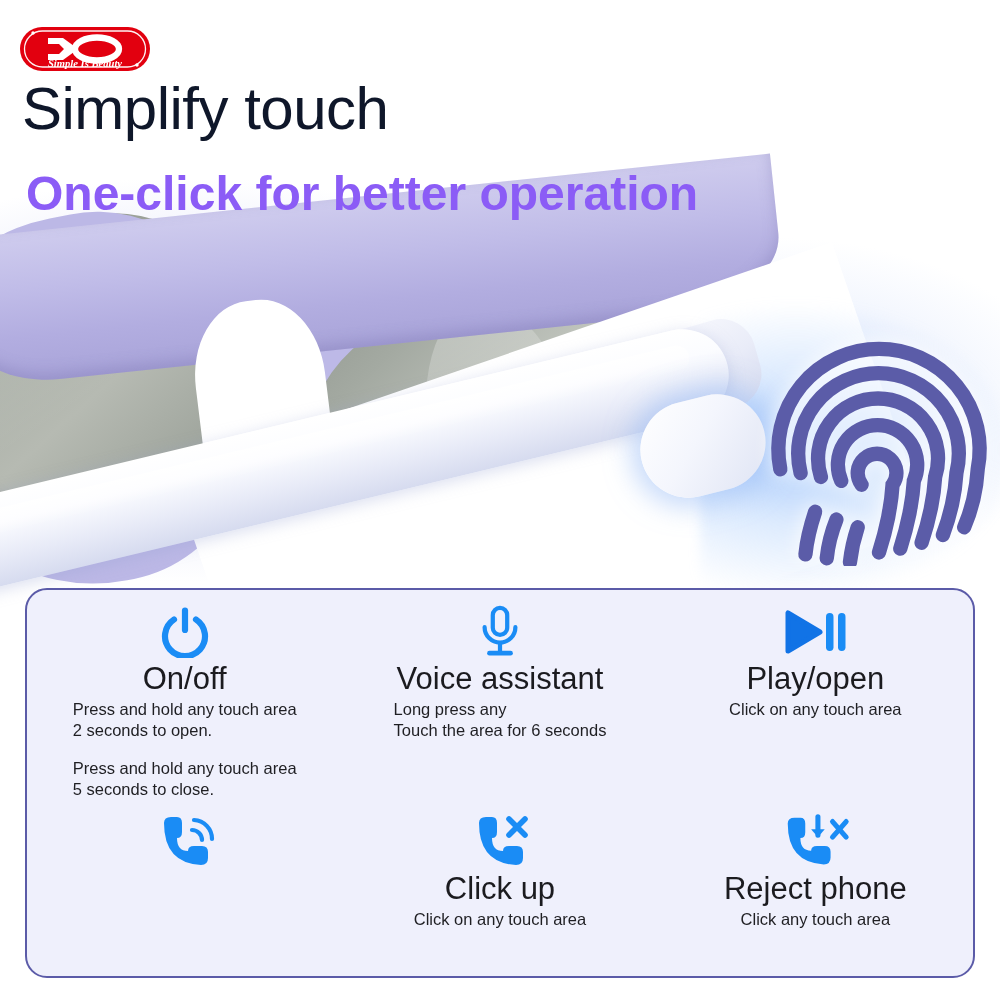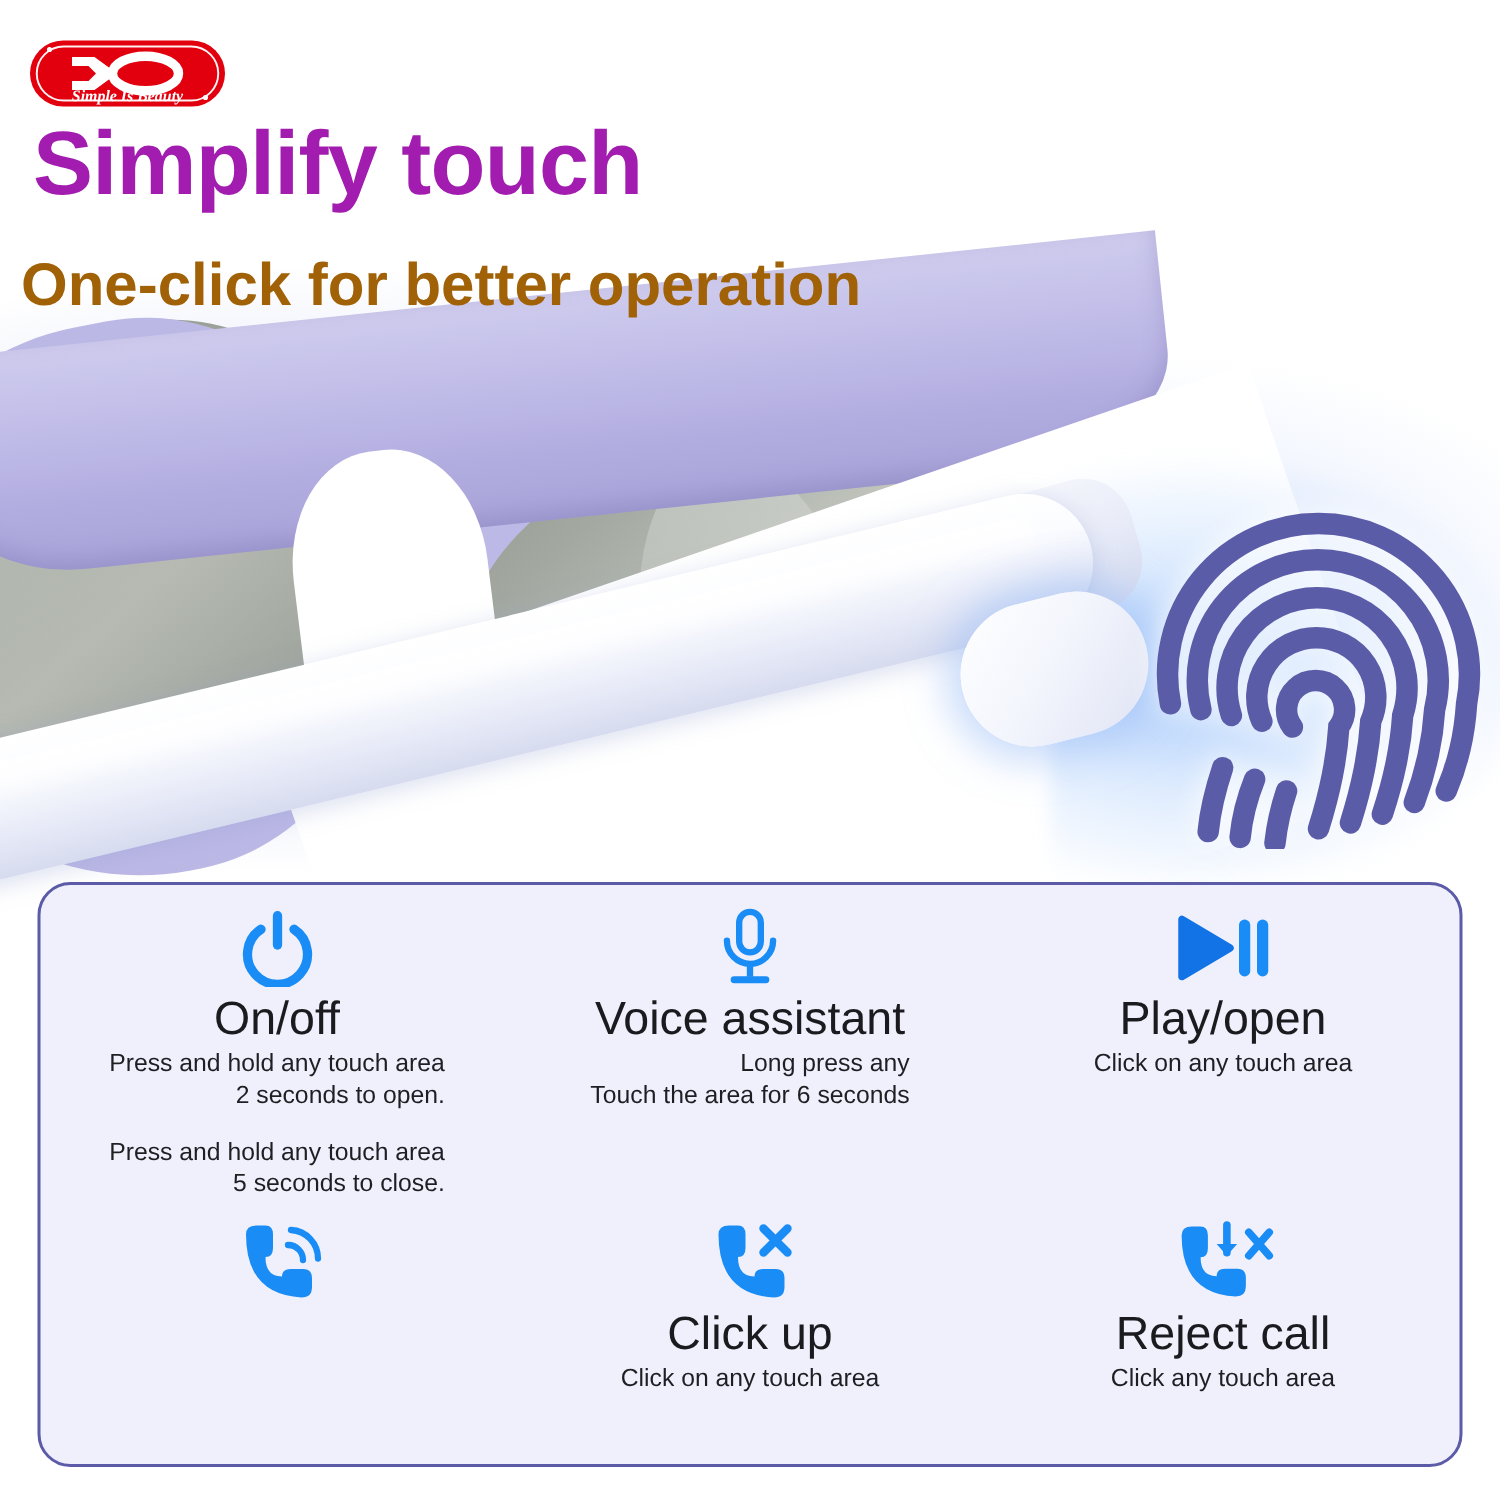--- a/index.html
+++ b/index.html
@@ -207,32 +207,32 @@
     position: absolute;
     left: 18px; top: 22px;
     width: 134px; height: 54px;
   }
   .logo svg { display: block; }
 
   .title {
     position: absolute;
     left: 22px; top: 79px;
     font-size: 60px;
-    font-weight: bold;
-    color: #a21caf;
+    font-weight: normal;
+    color: #0f172a;
     letter-spacing: -0.5px;
     line-height: 1;
     white-space: nowrap;
   }
   .subtitle {
     position: absolute;
-    left: 14px; top: 170px;
-    font-size: 40px;
+    left: 26px; top: 170px;
+    font-size: 48px;
     font-weight: bold;
-    color: #a16207;
+    color: #8b5cf6;
     line-height: 1;
     white-space: nowrap;
   }
 
   
   .panel {
     position: absolute;
     left: 25px; top: 588px;
     width: 950px;
     height: 390px;
@@ -242,21 +242,21 @@
     border-radius: 22px;
     display: grid;
     grid-template-columns: repeat(3, 1fr);
     grid-template-rows: 218px 172px;
   }
   .cell {
     position: relative;
     display: flex;
     flex-direction: column;
     align-items: center;
-    text-align: right;
+    text-align: left;
     padding-top: 14px;
   }
   .cell-r2 { padding-top: 6px; }
 
   .f-icon {
     height: 56px;
     display: flex;
     align-items: center;
     justify-content: center;
     margin-bottom: 2px;
@@ -420,18 +420,18 @@
           <g stroke="#1a8cf5" stroke-width="5.2" stroke-linecap="round">
             <line x1="41" y1="3" x2="41" y2="22"></line>
           </g>
           <path d="M34 16 L41 24 L48 16 Z" fill="#1a8cf5"></path>
           <g stroke="#1a8cf5" stroke-width="5.2" stroke-linecap="round">
             <line x1="56" y1="8" x2="70" y2="24"></line>
             <line x1="70" y1="8" x2="56" y2="24"></line>
           </g>
         </svg>
       </div>
-      <div class="f-label">Reject call</div>
+      <div class="f-label">Reject phone</div>
       <div class="f-desc">Click any touch area</div>
     </div>
 
   </div>
 </div>
 
 </body></html>

